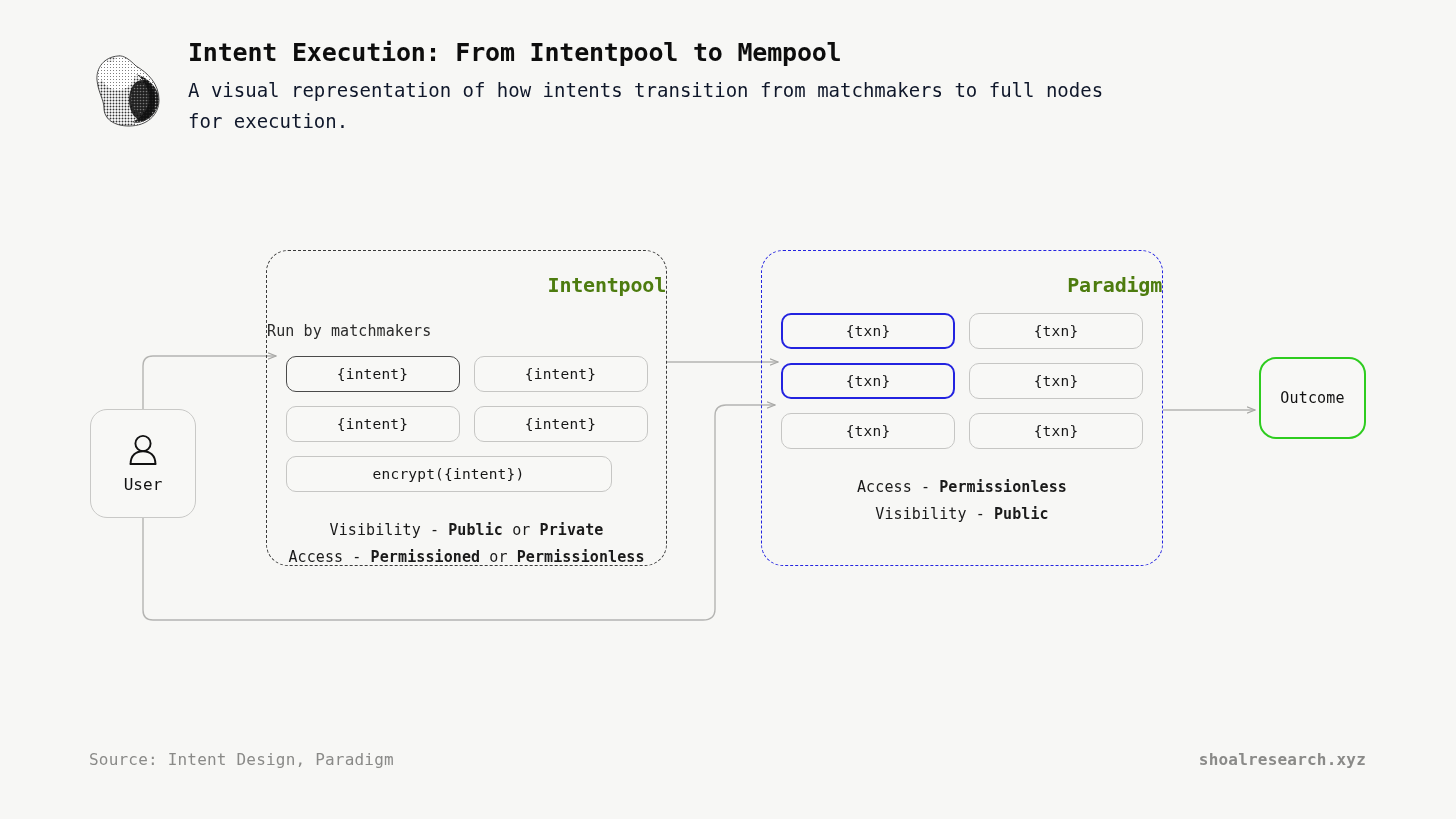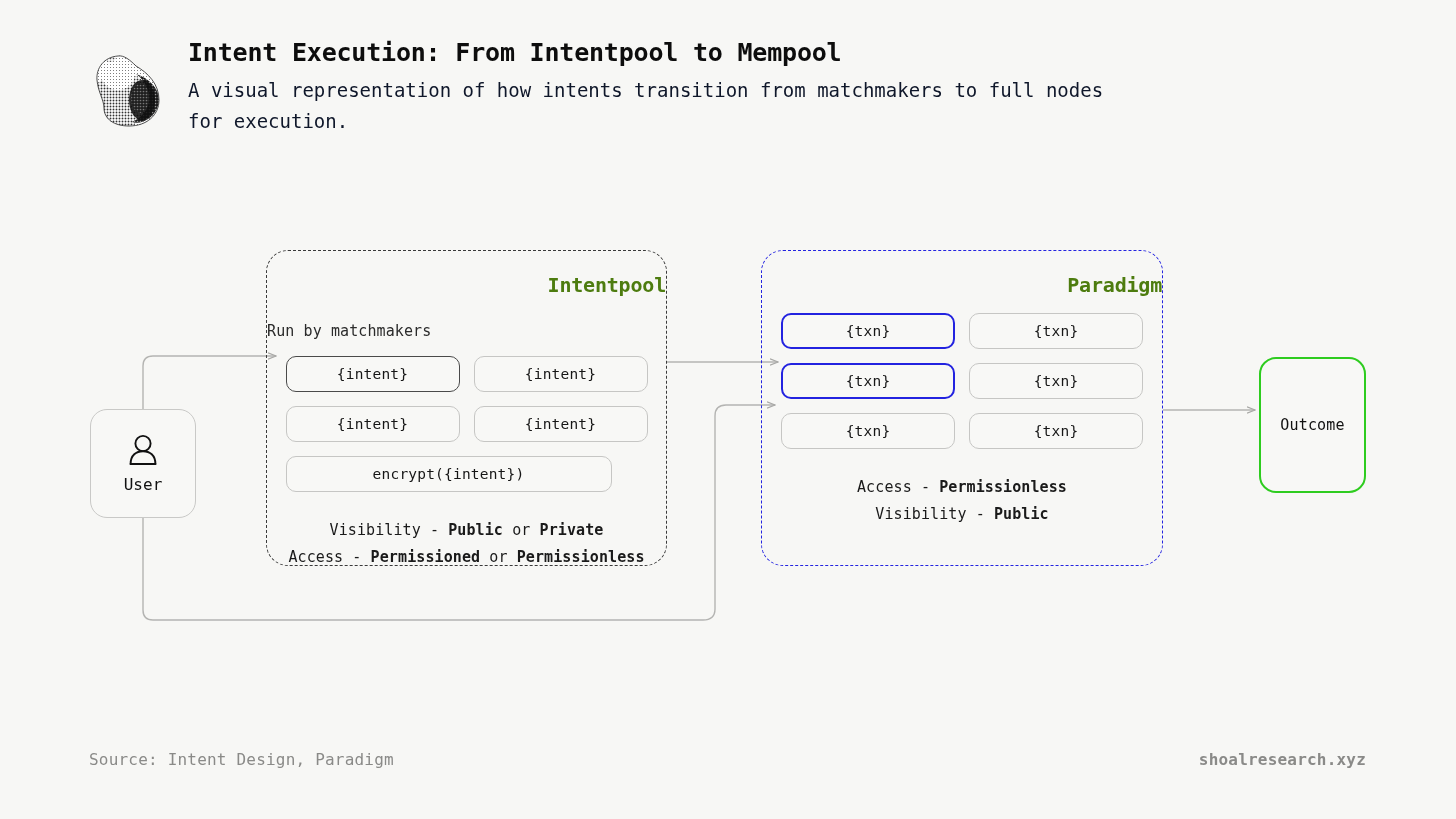--- a/index.html
+++ b/index.html
@@ -178,21 +178,21 @@
   }
 
   .pool-meta b { font-weight: 700; }
 
   
   #outcome-node {
     position: absolute;
     left: 1259px;
     top: 357px;
     width: 107px;
-    height: 136px;
+    height: 82px;
     border: 2.1px solid #2ecc1f;
     border-radius: 17px;
     background: #f8f8f6;
     display: flex;
     align-items: center;
     justify-content: center;
     font-size: 15px;
     color: #111111;
     letter-spacing: 0.2px;
     z-index: 3;

